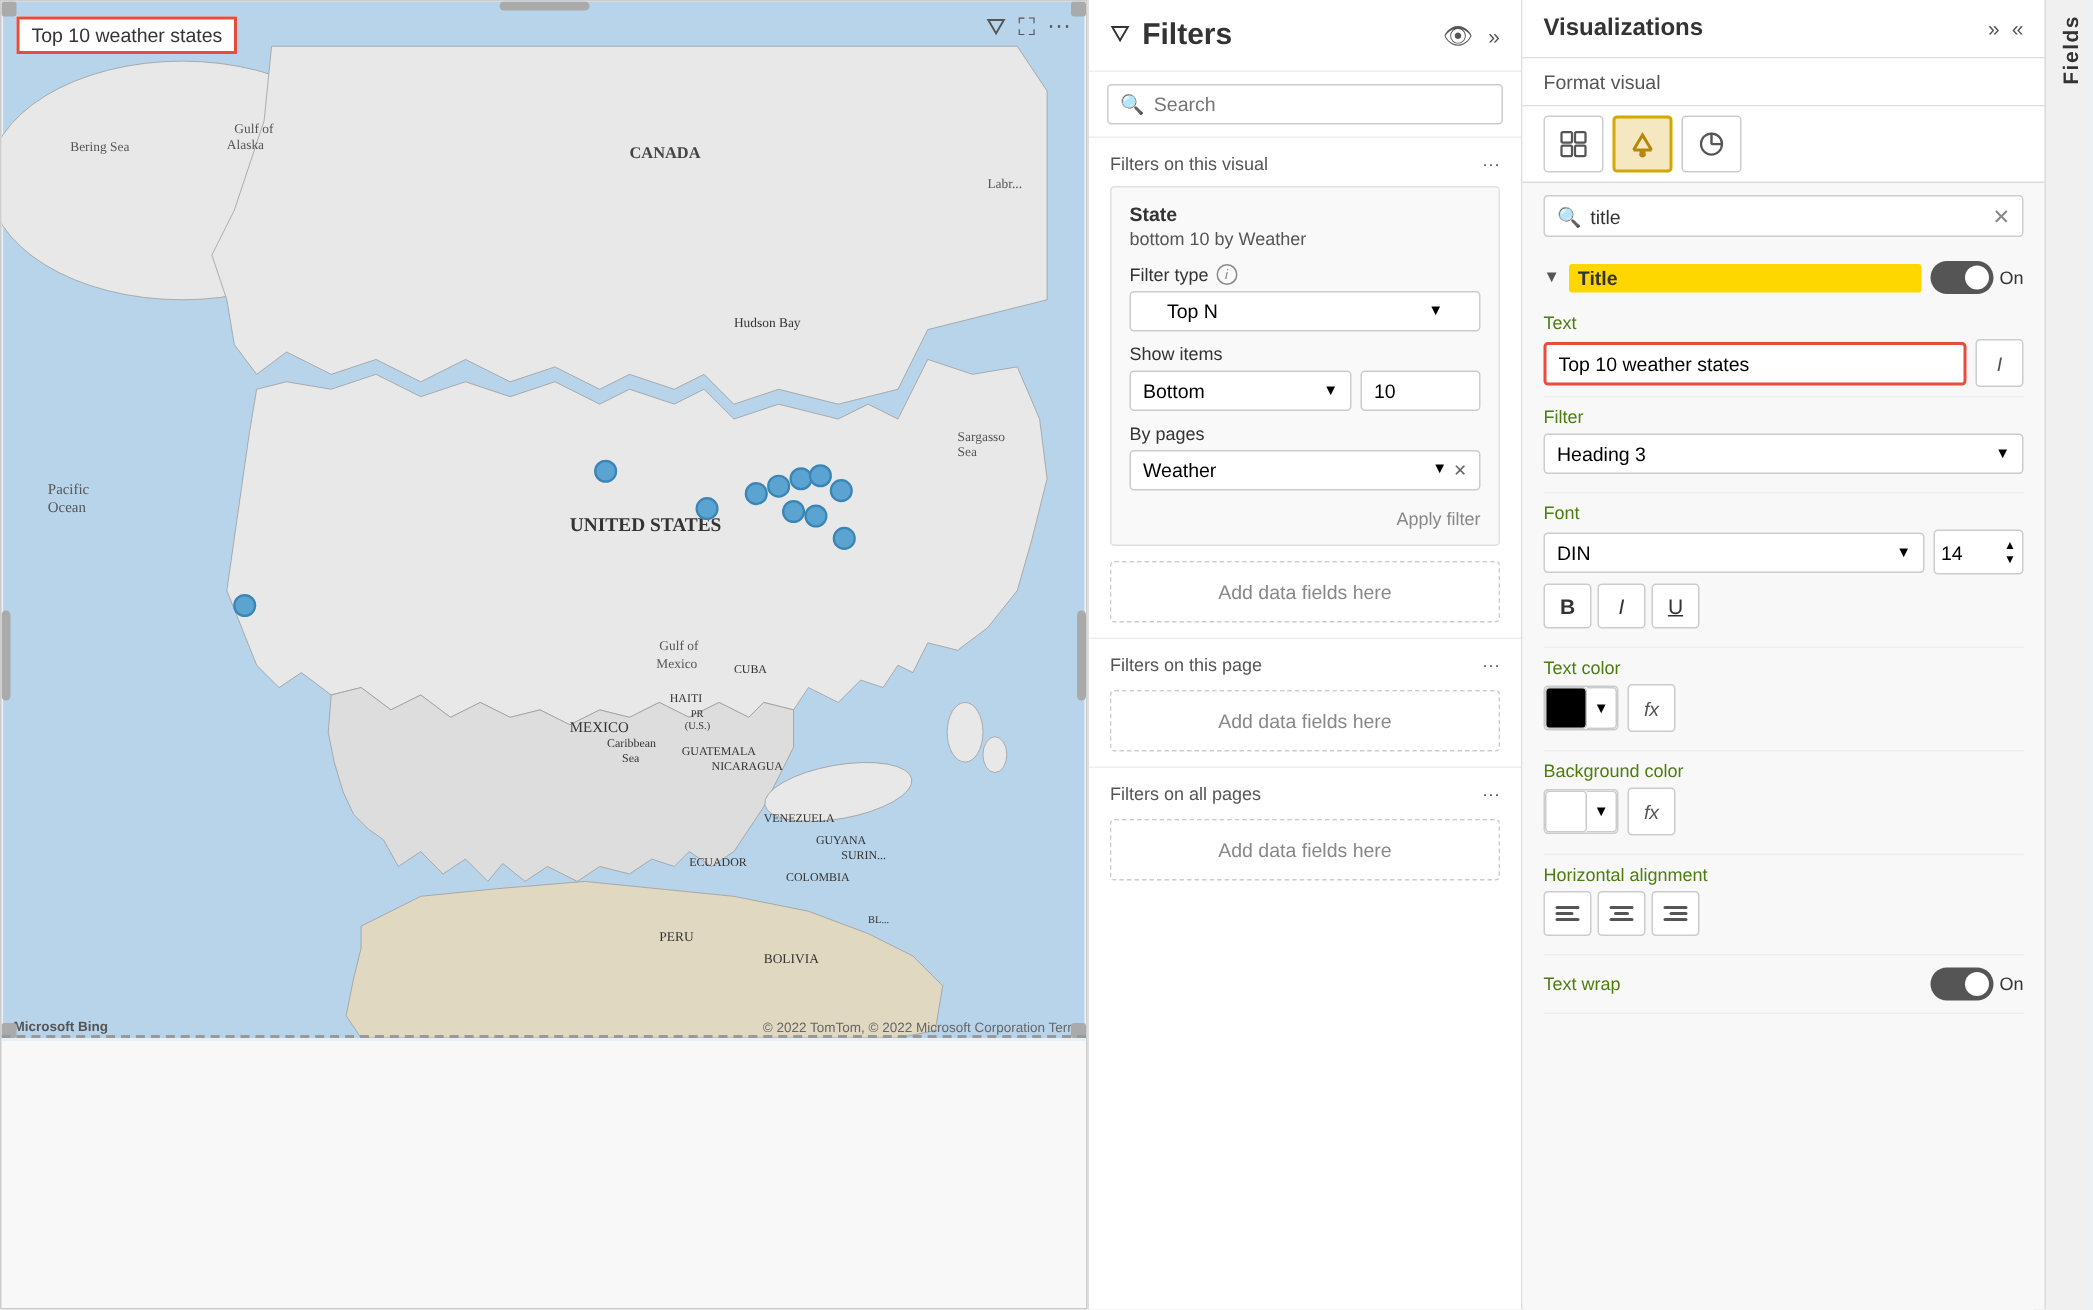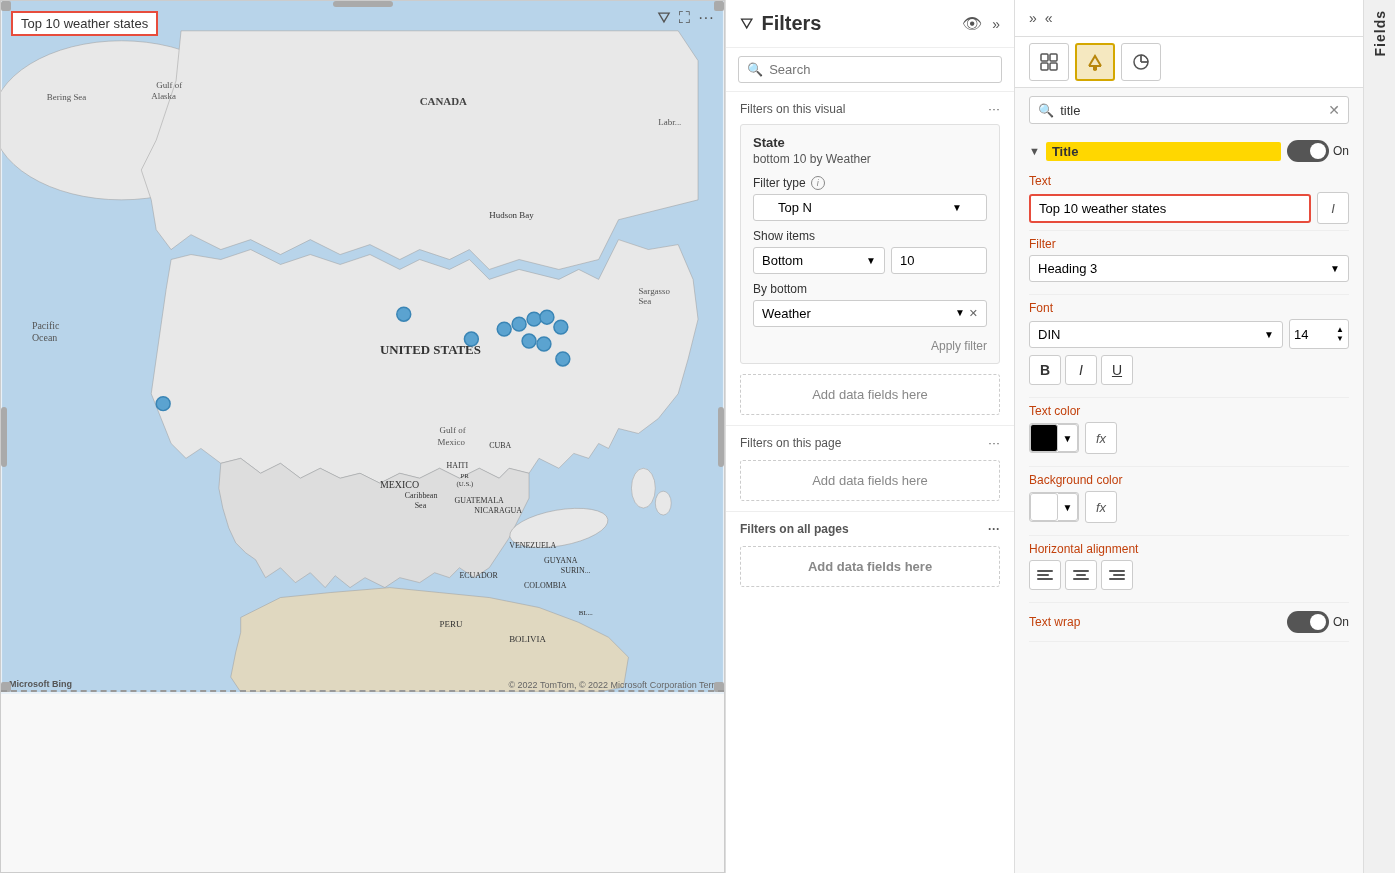--- a/index.html
+++ b/index.html
@@ -247,21 +247,21 @@
       border-radius: 3px;
       padding: 5px 8px;
       font-size: 13px;
       display: flex;
       justify-content: space-between;
       align-items: center;
       background: white;
       cursor: pointer;
     }
     .show-items-right {
-      width: 96px;
+      width: 80px;
       border: 1px solid #ccc;
       border-radius: 3px;
       padding: 5px 8px;
       font-size: 13px;
       background: white;
       text-align: left;
     }
     .by-value-row {
       display: flex;
       gap: 4px;
@@ -302,21 +302,20 @@
     .filters-section-bottom-header {
       display: flex;
       justify-content: space-between;
       align-items: center;
       color: #555;
       font-size: 12px;
       margin-bottom: 8px;
     }
     .filters-section-all {
       padding: 10px 14px;
-      font-weight: bold;
     }
     .filters-section-all-header {
       display: flex;
       justify-content: space-between;
       align-items: center;
       color: #555;
       font-size: 12px;
       margin-bottom: 8px;
     }
 
@@ -455,21 +454,21 @@
     .toggle-label {
       font-size: 12px;
       color: #333;
     }
     .viz-field-row {
       padding: 6px 0;
       border-bottom: 1px solid #eee;
     }
     .viz-field-label {
       font-size: 12px;
-      color: #c2410c;
+      color: #4d7c0f;
       margin-bottom: 4px;
     }
     .viz-field-input-row {
       display: flex;
       gap: 6px;
       align-items: center;
     }
     .viz-text-input {
       flex: 1;
       border: 2px solid #e74c3c;
@@ -773,21 +772,21 @@
         <div class="show-items-left">
           <span>Bottom</span>
           <span style="font-size:10px;">▼</span>
         </div>
         <div class="show-items-right">
           <span>10</span>
         </div>
       </div>
 
       <div class="filter-label">
-        <span>By bottom</span>
+        <span>By pages</span>
       </div>
       <div class="by-value-row">
         <div class="by-value-input">
           <span>Weather</span>
           <div style="display:flex;gap:4px;">
             <span style="font-size:10px;">▼</span>
             <span style="font-size:11px;color:#666;">✕</span>
           </div>
         </div>
       </div>
@@ -817,26 +816,30 @@
       <span>···</span>
     </div>
     <div class="add-fields-btn">
       <span>Add data fields here</span>
     </div>
   </div>
 </div>
 
 <div class="viz-panel">
   <div class="viz-header">
+    <span class="viz-header-title">Visualizations</span>
     <div class="viz-header-icons">
       <span style="font-size:14px;color:#555;">»</span>
       <span style="font-size:14px;color:#555;">«</span>
     </div>
   </div>
 
+  <div class="viz-toolbar">
+    <span class="viz-toolbar-label">Format visual</span>
+  </div>
 
   <div style="display:flex;gap:6px;padding:6px 14px;background:white;border-bottom:1px solid #ddd;">
 
     <div class="viz-toolbar-btn" title="Build visual">
       <svg width="20" height="20" viewBox="0 0 20 20" fill="none" xmlns="http://www.w3.org/2000/svg">
         <rect x="2" y="2" width="7" height="7" rx="1" stroke="#555" stroke-width="1.5" fill="none"></rect>
         <rect x="11" y="2" width="7" height="7" rx="1" stroke="#555" stroke-width="1.5" fill="none"></rect>
         <rect x="2" y="11" width="7" height="7" rx="1" stroke="#555" stroke-width="1.5" fill="none"></rect>
         <rect x="11" y="11" width="7" height="7" rx="1" stroke="#555" stroke-width="1.5" fill="none"></rect>
       </svg>

